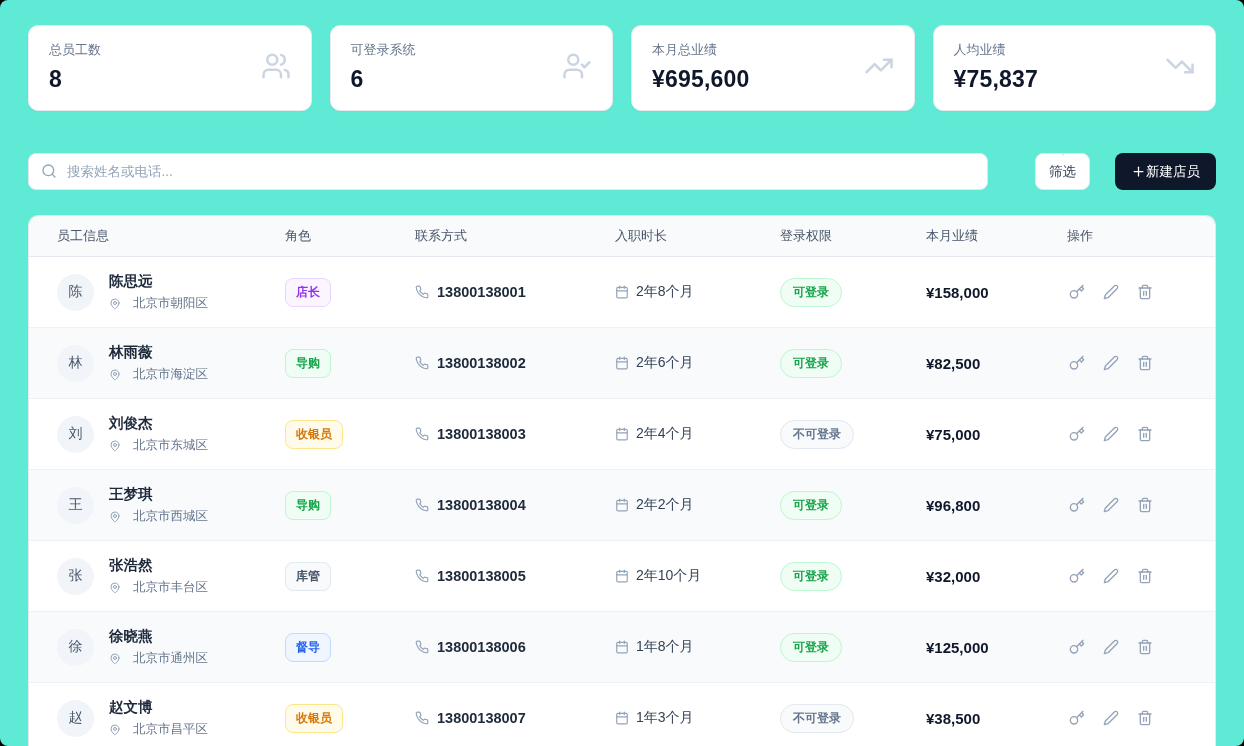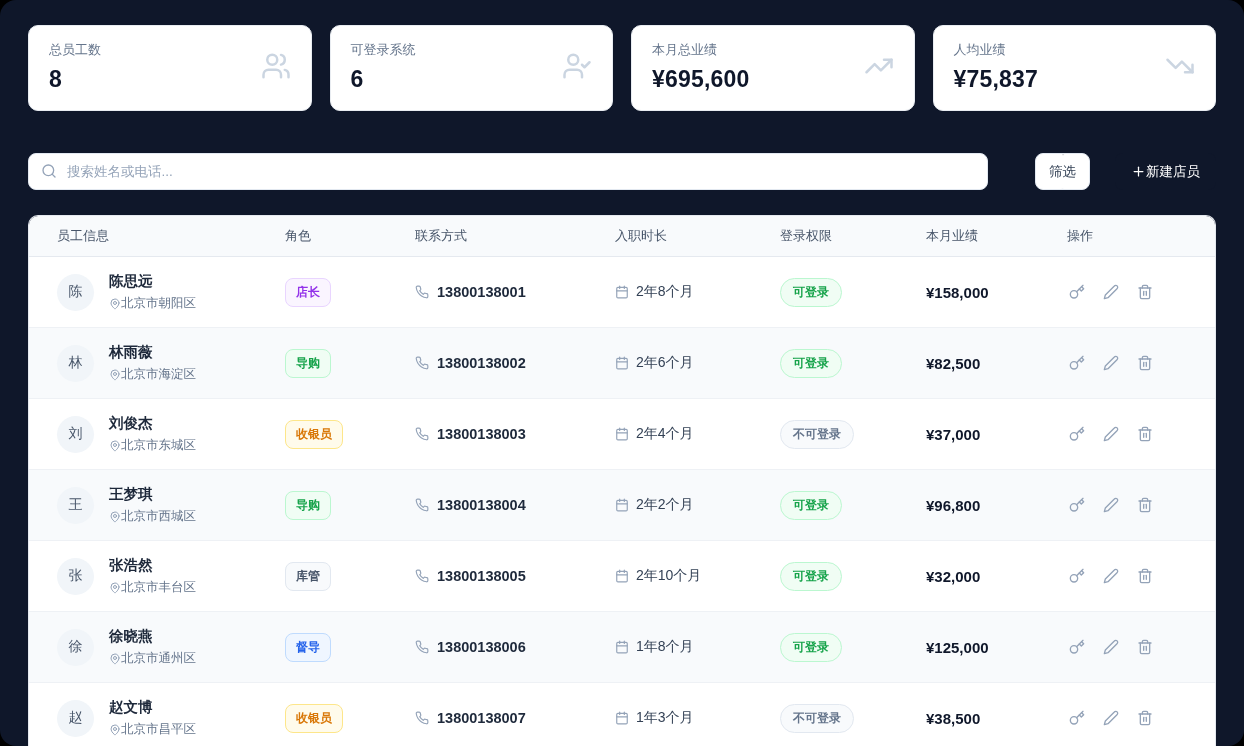--- a/index.html
+++ b/index.html
@@ -1,19 +1,19 @@
 <!DOCTYPE html>
 <html><head>
 <meta charset="utf-8">
 <style>
   * { margin:0; padding:0; box-sizing:border-box; }
   html,body { width:1244px; height:746px; background:#000; font-family:"Liberation Sans","DejaVu Sans",sans-serif; }
   .window {
-    position:relative; width:1244px; height:746px; background:#0f172a;
-    border-radius:16px; overflow:hidden;
+    position:relative; width:1244px; height:746px; background:#5eead4;
+    border-radius:8px; overflow:hidden;
   }
   .content { padding:0 28px; }
 
   
   .stats { display:flex; gap:18px; padding-top:25px; }
   .card {
     position:relative; flex:1; height:86px; background:#fff;
     border:1px solid #e8ecf1; border-radius:10px; padding:15px 20px;
     box-shadow:0 1px 2px rgba(15,23,42,.03);
   }
@@ -66,21 +66,21 @@
   .th:first-child { padding-left:28px; }
   .row { height:71px; background:#fff; border-bottom:1px solid #eef1f5; }
   .row.alt { background:#f8fafc; }
   .cell-emp { display:flex; align-items:center; padding-left:28px; gap:15px; }
   .avatar {
     width:37px; height:37px; border-radius:50%; background:#f1f5f9;
     display:flex; align-items:center; justify-content:center;
     font-size:14px; color:#475569;
   }
   .emp-name { font-size:14.5px; font-weight:700; color:#1e293b; margin-bottom:4px; }
-  .emp-loc { display:flex; align-items:center; gap:0; font-size:12.5px; color:#64748b;text-align:center; }
+  .emp-loc { display:flex; align-items:center; gap:12px; font-size:12.5px; color:#64748b;text-align:center; }
   .emp-loc svg { width:12px; height:12px; color:#94a3b8; }
   .badge {
     display:inline-block; font-size:12px; font-weight:700; padding:5px 10px;
     border-radius:8px; border:1px solid transparent;
   }
   .badge-purple { color:#9333ea; background:#faf5ff; border-color:#e9d5ff; }
   .badge-green  { color:#16a34a; background:#f0fdf4; border-color:#bbf7d0; }
   .badge-amber  { color:#d97706; background:#fffbeb; border-color:#fde68a; }
   .badge-gray   { color:#475569; background:#f8fafc; border-color:#e2e8f0; }
   .badge-blue   { color:#2563eb; background:#eff6ff; border-color:#bfdbfe; }
@@ -344,21 +344,21 @@
                 <rect x="3" y="4" width="18" height="18" rx="2"></rect>
                 <line x1="16" y1="2" x2="16" y2="6"></line>
                 <line x1="8" y1="2" x2="8" y2="6"></line>
                 <line x1="3" y1="10" x2="21" y2="10"></line>
               </svg>
       <span>2年4个月</span>
     </div>
     <div>
       <span class="pill pill-gray">不可登录</span>
     </div>
-    <div class="cell-perf">¥37,000</div>
+    <div class="cell-perf">¥75,000</div>
     <div class="cell-actions">
       <button class="icon-btn">
         <svg viewBox="0 0 24 24" fill="none" stroke="currentColor" stroke-width="2" stroke-linecap="round" stroke-linejoin="round">
                   <circle cx="7.5" cy="15.5" r="5.5"></circle>
                   <path d="m21 2-9.6 9.6"></path>
                   <path d="m15.5 7.5 3 3L22 7l-3-3"></path>
                 </svg>
       </button>
       <button class="icon-btn">
         <svg viewBox="0 0 24 24" fill="none" stroke="currentColor" stroke-width="2" stroke-linecap="round" stroke-linejoin="round">

